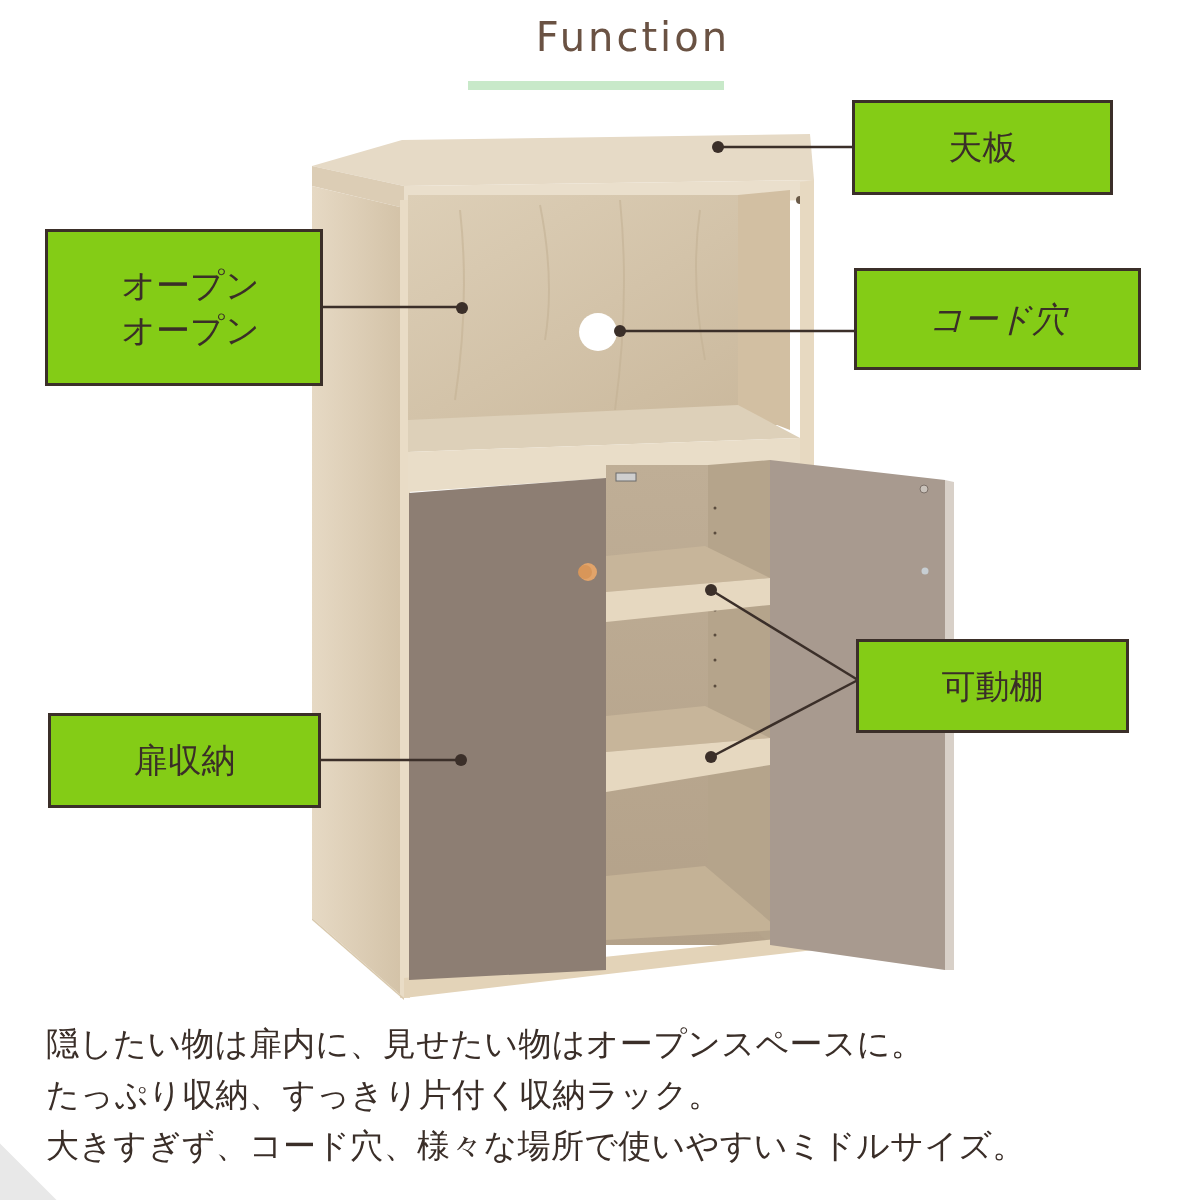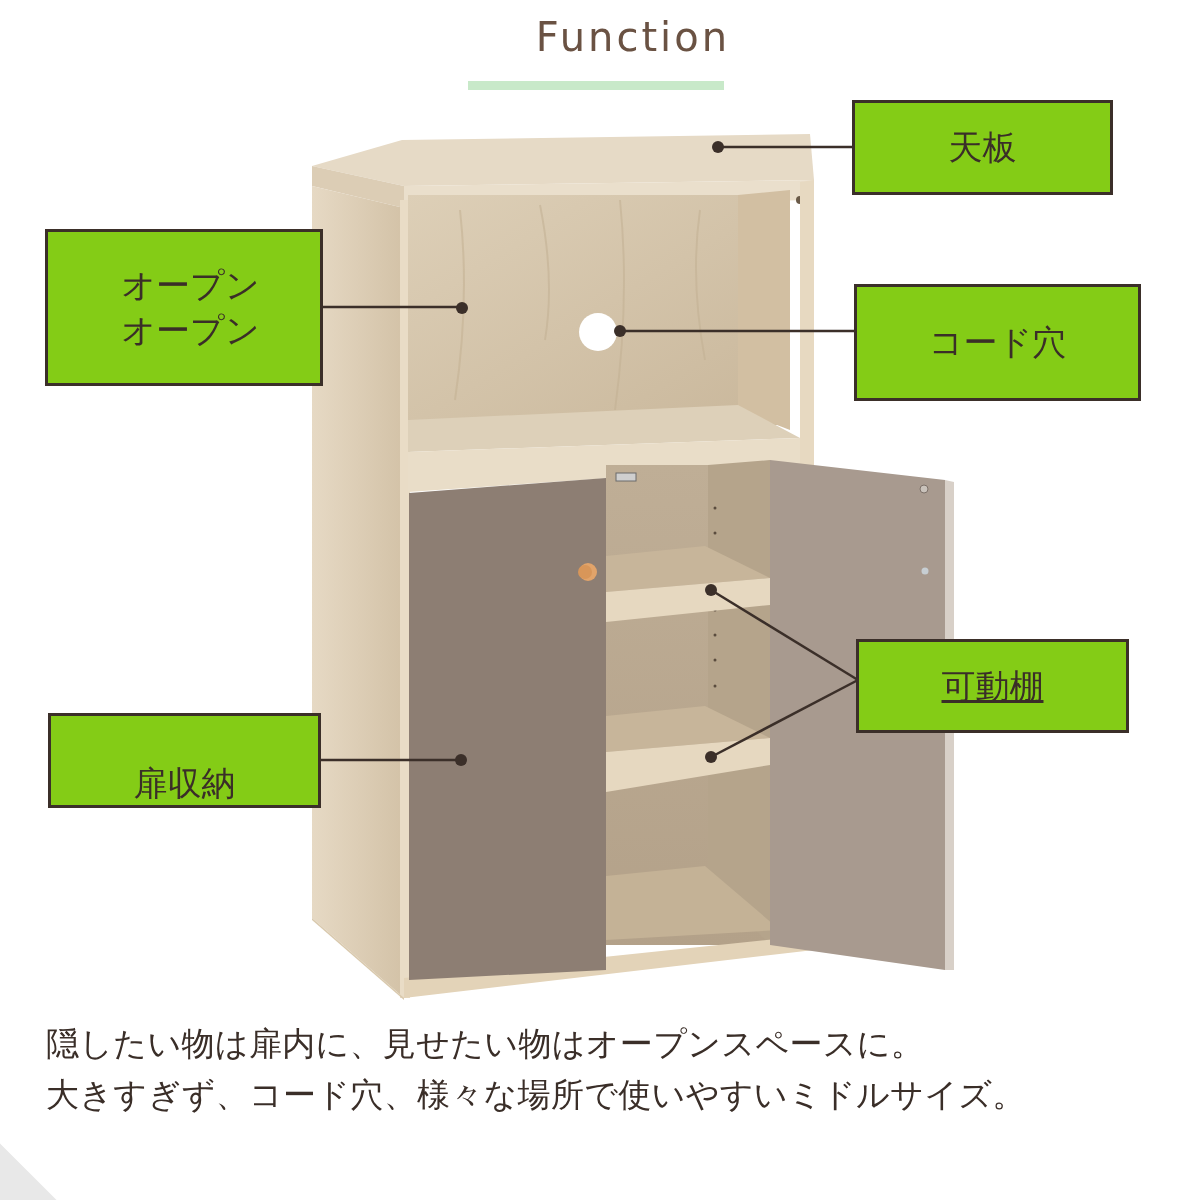--- a/index.html
+++ b/index.html
@@ -152,30 +152,31 @@
 
 <div class="label-box" style="left:852px; top:100px; width:261px; height:95px;">
   <span>天板</span>
 </div>
 
 <div class="label-box" style="left:45px; top:229px; width:278px; height:157px; flex-direction:column;padding-left:13px;">
   <span>オープン</span>
   <span>オープン</span>
 </div>
 
-<div class="label-box" style="left:854px; top:284px; width:287px; height:117px;">
+<div class="label-box" style="left:854px; top:268px; width:287px; height:102px;font-style:italic;">
   <span>コード穴</span>
 </div>
 
-<div class="label-box" style="left:856px; top:639px; width:273px; height:94px;text-decoration:underline;">
+<div class="label-box" style="left:856px; top:639px; width:273px; height:94px;">
   <span>可動棚</span>
 </div>
 
-<div class="label-box" style="left:48px; top:713px; width:273px; height:95px;align-items:flex-end;">
+<div class="label-box" style="left:48px; top:713px; width:273px; height:95px;">
   <span>扉収納</span>
 </div>
 
 <div class="desc">
   <div>隠したい物は扉内に、見せたい物はオープンスペースに。</div>
+  <div>たっぷり収納、すっきり片付く収納ラック。</div>
   <div>大きすぎず、コード穴、様々な場所で使いやすいミドルサイズ。</div>
 </div>
 
 <div class="corner"></div>
 
 </body></html>

